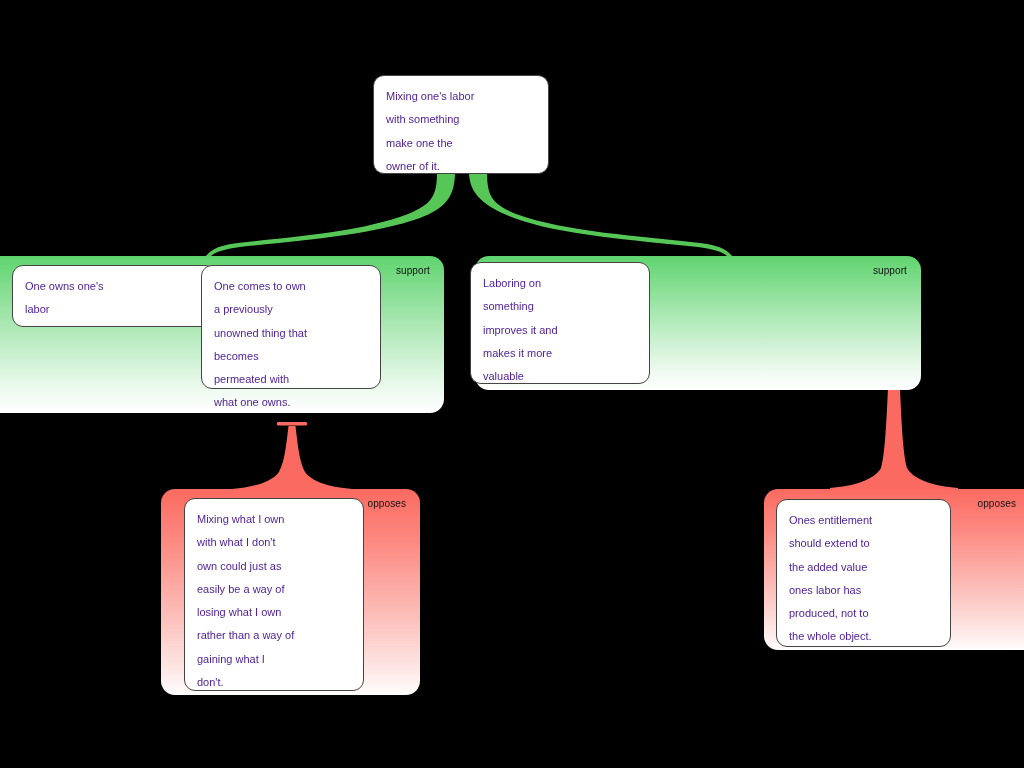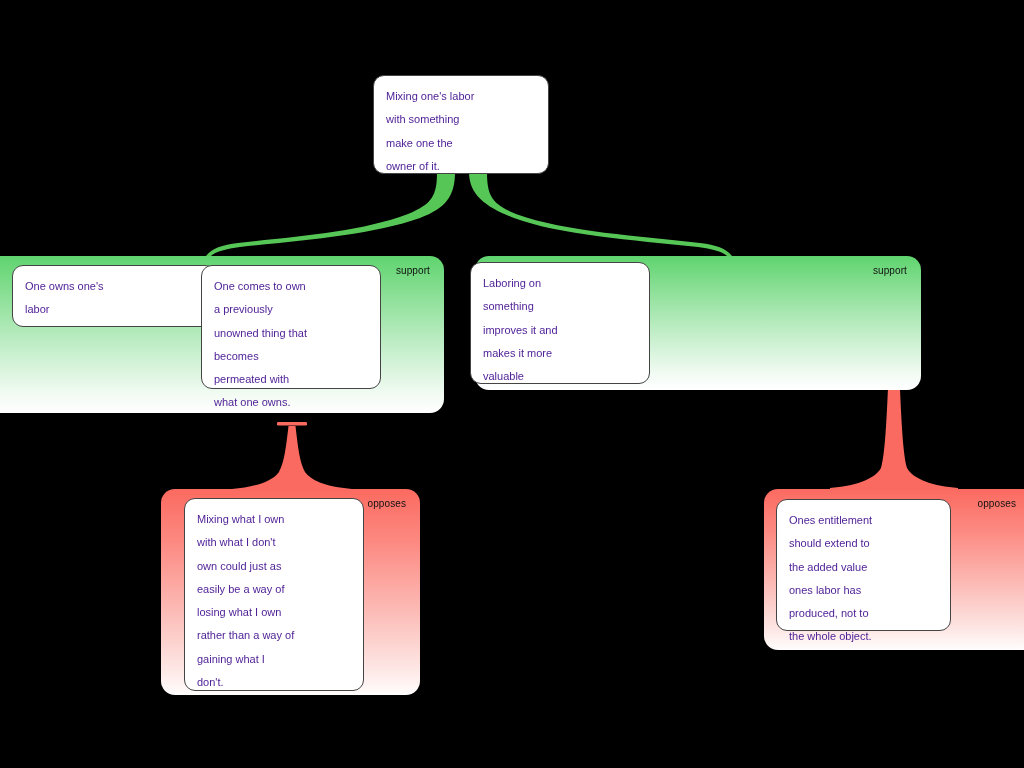--- a/index.html
+++ b/index.html
@@ -179,21 +179,21 @@
 easily be a way of
 losing what I own
 rather than a way of
 gaining what I
 don't.</p>
   </div>
 
   <div class="panel opposes" style="left:764px; top:489px; width:274px; height:161px; border-radius:14px 0 0 14px;">
     <span class="relation-label" style="right:22px;">opposes</span>
   </div>
-  <div class="card" style="left:776px; top:499px; width:175px; height:132px;">
+  <div class="card" style="left:776px; top:499px; width:175px; height:148px;">
     <p>Ones entitlement
 should extend to
 the added value
 ones labor has
 produced, not to
 the whole object.</p>
   </div>
 
 </div>
 

